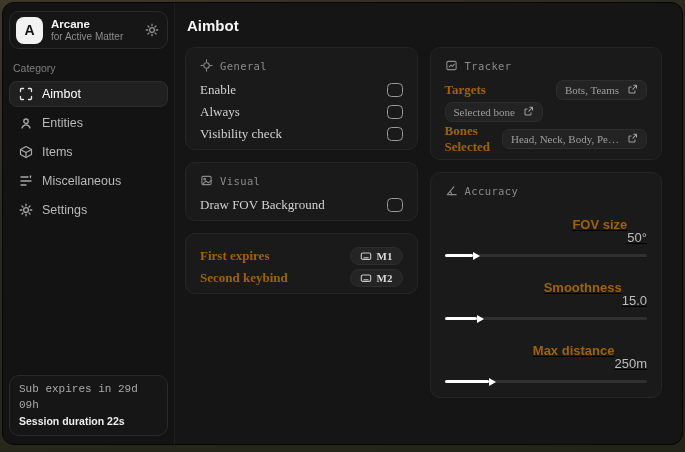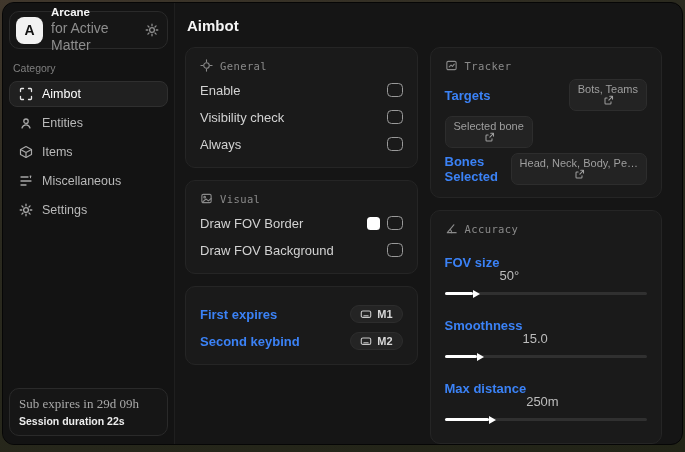--- a/index.html
+++ b/index.html
@@ -24,79 +24,79 @@
     border:1px solid #2a2a2a; border-radius:10px; background:#161616;
     display:flex; align-items:center; gap:8px; padding:5px 8px 5px 6px; height:38px;
   }
   .logo {
     width:27px; height:27px; background:#f2f2f2; border-radius:8px;
     display:flex; align-items:center; justify-content:center;
     color:#111; font-weight:bold; font-size:14px;
   }
   .brand-text { flex:1; line-height:1.25; }
   .brand-title { color:#f5f5f5; font-size:11.5px; font-weight:bold; }
-  .brand-sub { color:#8d8d8d; font-size:14px; }
+  .brand-sub { color:#8d8d8d; font-size:10px; }
   .icon { display:inline-flex; align-items:center; justify-content:center; }
   .icon svg { display:block; }
   .cat-label { color:#7f7f7f; font-size:10.5px; margin:13px 0 7px 4px; }
   .nav { display:flex; flex-direction:column; gap:3px; }
   .nav-item {
     display:flex; align-items:center; gap:9px; padding:5px 8px;
     border-radius:8px; color:#b9b9b9; font-size:12.5px; border:1px solid transparent;
     cursor:default; min-height:26px;
   }
   .nav-item.active { background:#202020; border-color:#2f2f2f; color:#ffffff; }
   .nav-item .icon { width:15px; }
   .spacer { flex:1; }
   .sub-card {
     border:1px solid #2a2a2a; border-radius:10px; background:#161616;
     padding:6px 9px; line-height:1.45;
   }
-  .sub-line1 { font-family:Liberation Serif, serif; font-size:13px; color:#a9a9a9; }
+  .sub-line1 { font-family:Liberation Mono, monospace; font-size:11px; color:#a9a9a9; }
   .sub-line2 { font-size:10.5px; font-weight:bold; color:#ededed; }
   
   .main { flex:1; padding:10px 20px 10px 10px; overflow:hidden; }
   .page-title { color:#f5f5f5; font-size:15px; font-weight:bold; margin:4px 0 13px 2px; }
   .cols { display:grid; grid-template-columns:1fr 1fr; gap:12px; align-items:start; }
   .col { display:flex; flex-direction:column; gap:12px; }
   .card {
     background:#1a1a1a; border:1px solid #252525; border-radius:10px;
-    padding:11px 14px 12px 14px;
+    padding:11px 14px 4px 14px;
   }
   .sec-head {
     display:flex; align-items:center; gap:7px; margin-bottom:7px;
     font-family:"DejaVu Sans Mono", monospace; font-size:10.5px; color:#8a8a8a;
     letter-spacing:0.4px;
   }
   .crow {
     display:flex; align-items:center; justify-content:space-between;
-    min-height:22px; margin-top:5px;
+    min-height:22px; font-family:Liberation Serif, serif;
   }
   .crow-label { color:#d2d2d2; font-size:13px; }
-  .crow-label.strong { color:#3b82f6; font-weight:bold; }
+  .crow-label.strong { color:#a16207; font-weight:bold; }
   .checkbox {
     width:16px; height:14px; border:1.5px solid #9a9a9a; border-radius:4.5px;
     background:transparent;
   }
   .right-controls { display:flex; align-items:center; gap:7px; }
   .swatch { width:13px; height:13px; background:#ffffff; border-radius:3.5px; }
   .keybtn {
     display:flex; align-items:center; gap:5px; background:#242424;
     border:1px solid #2d2d2d; border-radius:11px; padding:2px 9px;
     color:#d8d8d8; font-size:11px; font-weight:bold;
   }
   .selectbtn {
-    display:flex; align-items:center; background:#232323;
+    display:flex; align-items:center; gap:7px; background:#232323;
     border:1px solid #2d2d2d; border-radius:7px; padding:3px 8px;
-    color:#9f9f9f; font-size:11px; max-width:150px; white-space:nowrap;flex-direction:column;
+    color:#9f9f9f; font-size:11px; max-width:150px; white-space:nowrap;
   }
   .selectbtn .val { overflow:hidden; text-overflow:ellipsis; }
   
   .slider-group { margin-top:7px; }
-  .slider-row { display:flex; align-items:center; justify-content:flex-start; }
+  .slider-row { display:flex; align-items:center; justify-content:flex-end;text-decoration:underline; }
   .slider-value { color:#bdbdbd; font-size:13px;margin-top:26px; }
   .slider-track {
     position:relative; height:3px; background:#303030; border-radius:2px;
     margin:9px 0 10px 0;
   }
   .slider-fill {
     position:absolute; left:0; top:0; height:100%; background:#ffffff; border-radius:2px;
   }
   .slider-fill::after {
     content:''; position:absolute; right:-7px; top:50%; transform:translateY(-50%);
@@ -196,48 +196,41 @@
                 <path d="M7 1v2M7 11v2M1 7h2M11 7h2"></path>
               </svg>
             </span>
             <span>General</span>
           </div>
           <div class="crow">
             <span class="crow-label">Enable</span>
             <span class="checkbox"></span>
           </div>
           <div class="crow">
+            <span class="crow-label">Always</span>
+            <span class="checkbox"></span>
+          </div>
+          <div class="crow">
             <span class="crow-label">Visibility check</span>
-            <span class="checkbox"></span>
-          </div>
-          <div class="crow">
-            <span class="crow-label">Always</span>
             <span class="checkbox"></span>
           </div>
         </div>
 
         <div class="card">
           <div class="sec-head">
             <span class="icon">
               <svg width="13" height="13" viewBox="0 0 14 14" fill="none" stroke="#8a8a8a" stroke-width="1.2" stroke-linecap="round" stroke-linejoin="round">
                 <rect x="2" y="2.5" width="10" height="9" rx="1.5"></rect>
                 <circle cx="5" cy="5.6" r="0.9"></circle>
                 <path d="M3 10.5l3.5-3 2.5 2 3-2.5"></path>
               </svg>
             </span>
             <span>Visual</span>
           </div>
           <div class="crow">
-            <span class="crow-label">Draw FOV Border</span>
-            <span class="right-controls">
-              <span class="swatch"></span>
-              <span class="checkbox"></span>
-            </span>
-          </div>
-          <div class="crow">
             <span class="crow-label">Draw FOV Background</span>
             <span class="checkbox"></span>
           </div>
         </div>
 
         <div class="card">
           <div class="crow">
             <span class="crow-label strong">First expires</span>
             <span class="keybtn">
               <span class="icon">

